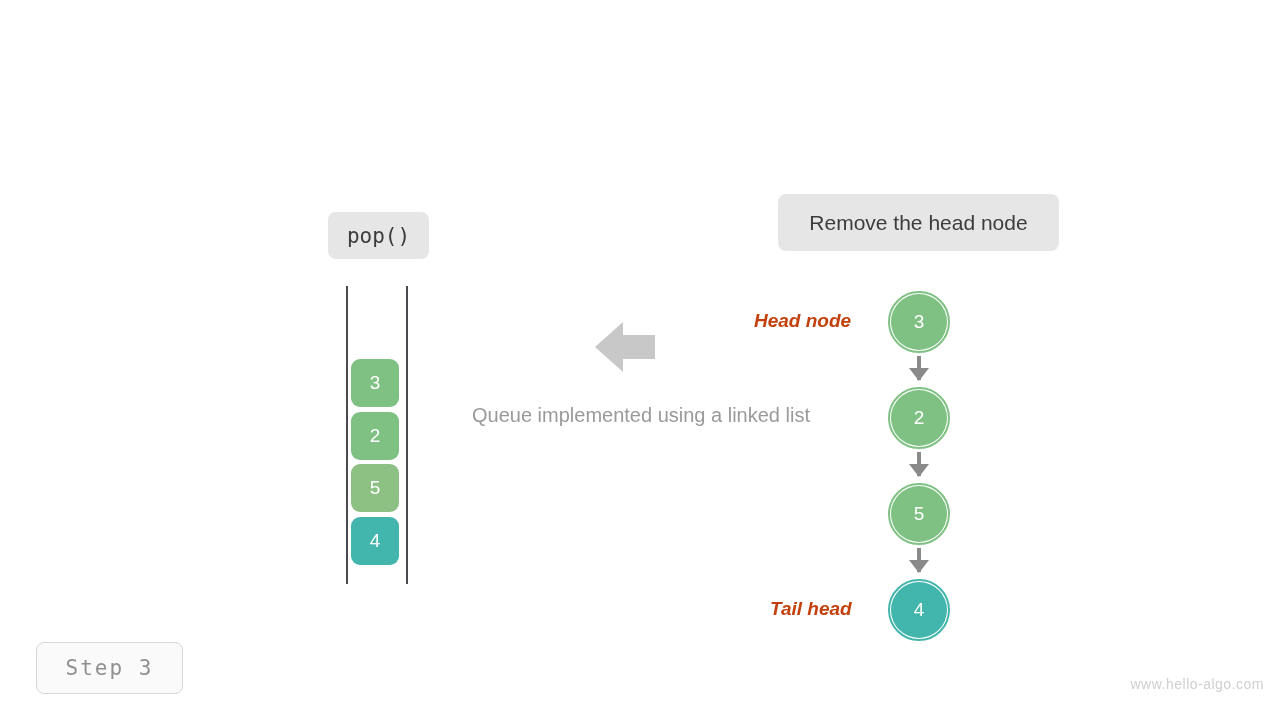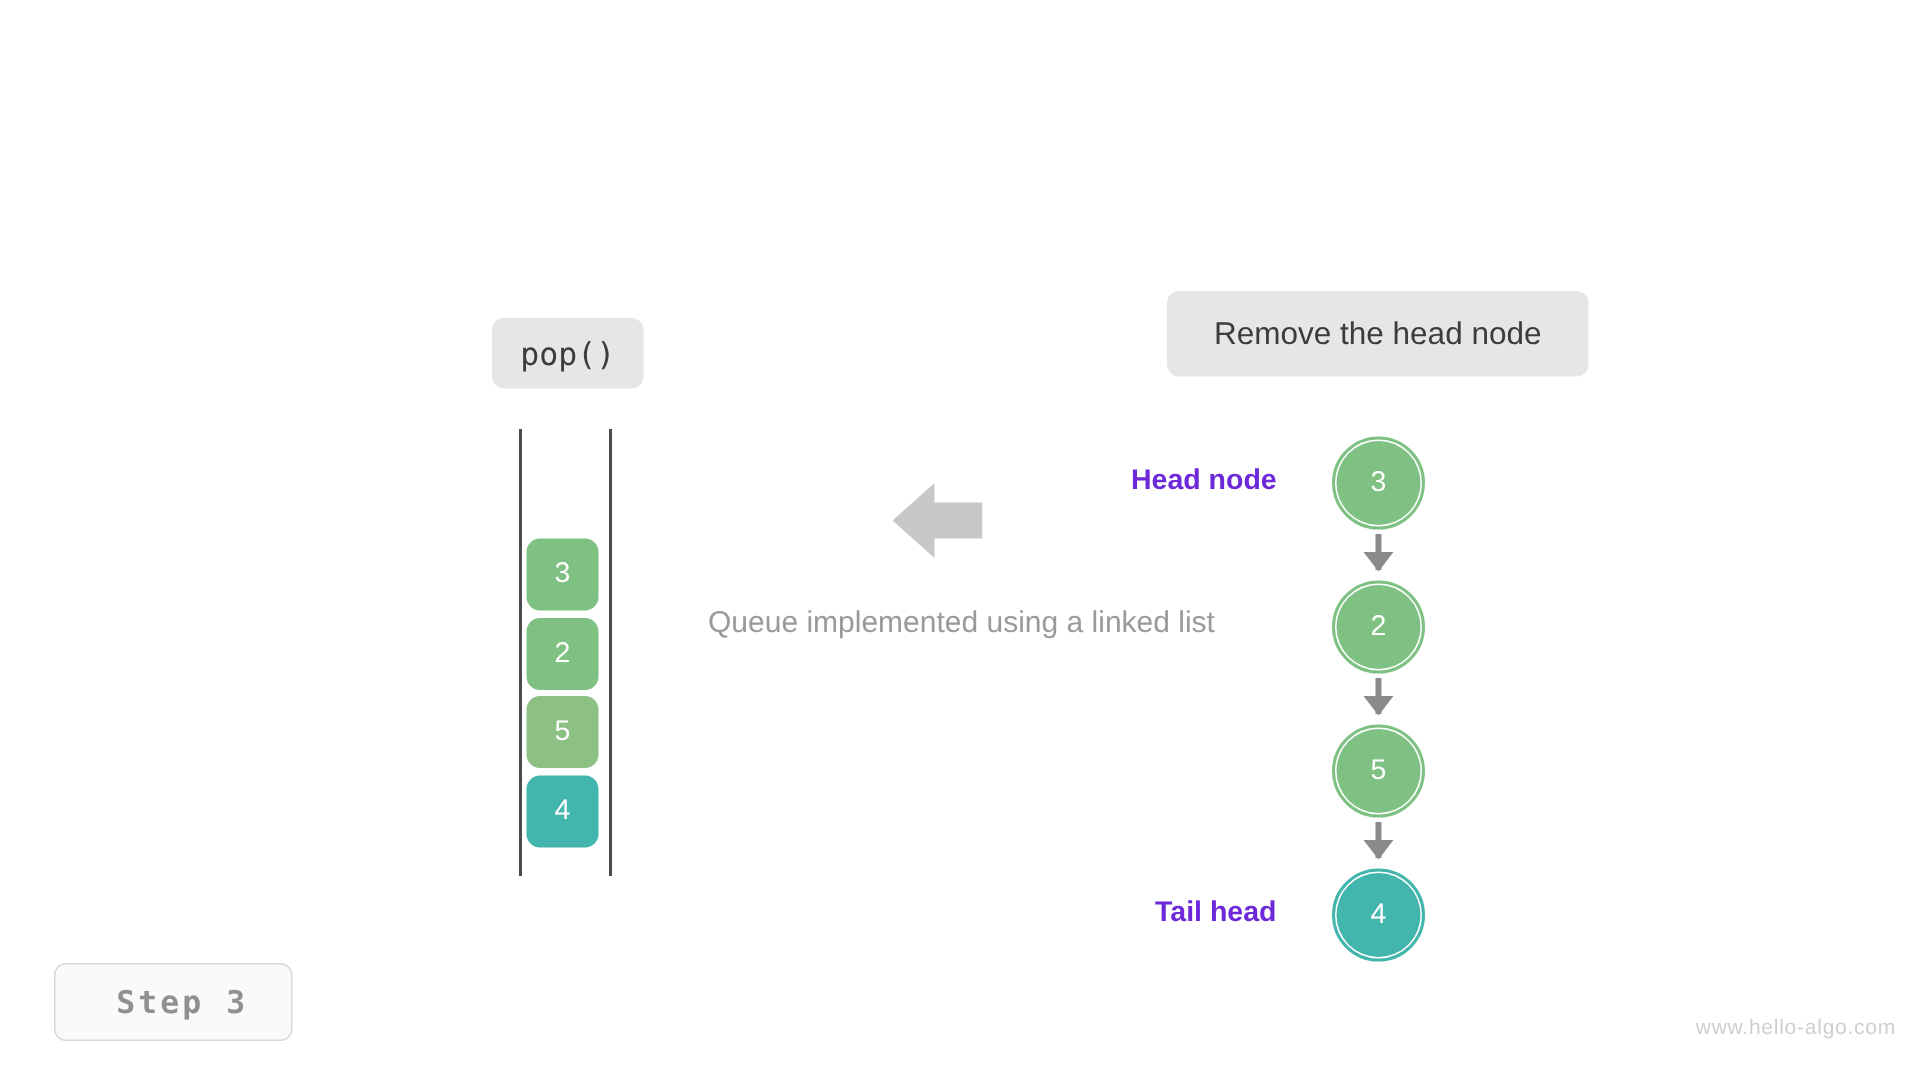--- a/index.html
+++ b/index.html
@@ -56,23 +56,22 @@
     height: 50px;
     background: #fafafa;
     border: 1px solid #d8d8d8;
     border-radius: 8px;
     display: flex;
     align-items: center;
     justify-content: center;
     color: #909090;
     font-family: "DejaVu Sans Mono", "Liberation Mono", monospace;
     font-size: 21px;
-    font-weight: bold;
+    font-weight: normal;
     letter-spacing: 2px;
-    padding-left: 12px;
   }
 
   
   #watermark {
     position: absolute;
     right: 16px;
     top: 676px;
     color: #cfcfcf;
     font-family: Liberation Sans, sans-serif;
     font-size: 14px;
@@ -155,24 +154,25 @@
     left: 909px;
     width: 0;
     height: 0;
     border-left: 10px solid transparent;
     border-right: 10px solid transparent;
     border-top: 13px solid #8a8a8a;
   }
 
   .side-label {
     position: absolute;
-    color: #6d28d9;
+    color: #c2410c;
     font-size: 19px;
     font-weight: bold;
     white-space: nowrap;
+    font-style: italic;
   }
   #head-label { left: 754px; top: 310px; }
   #tail-label { left: 770px; top: 598px; }
 </style>
 </head>
 <body>
 
 <div class="stage">
 
   <div class="pill" id="op-pill">pop()</div>

